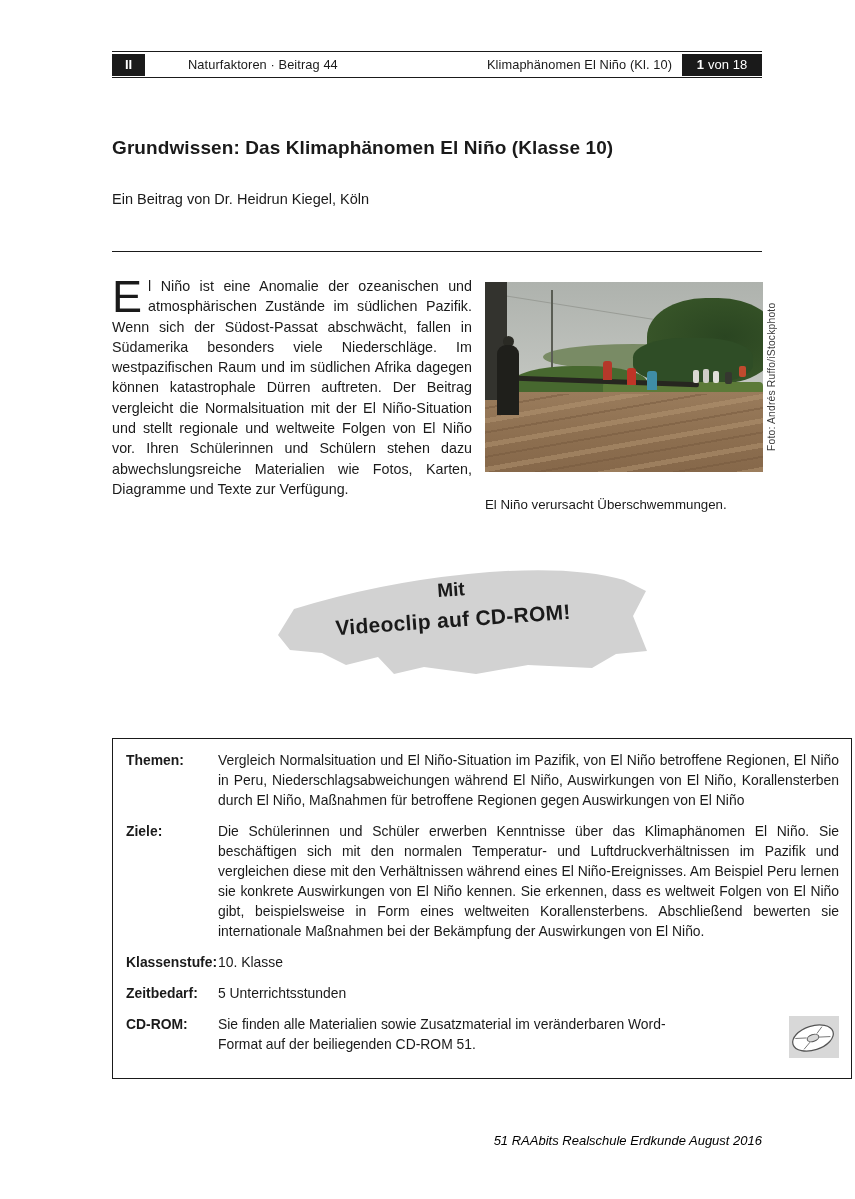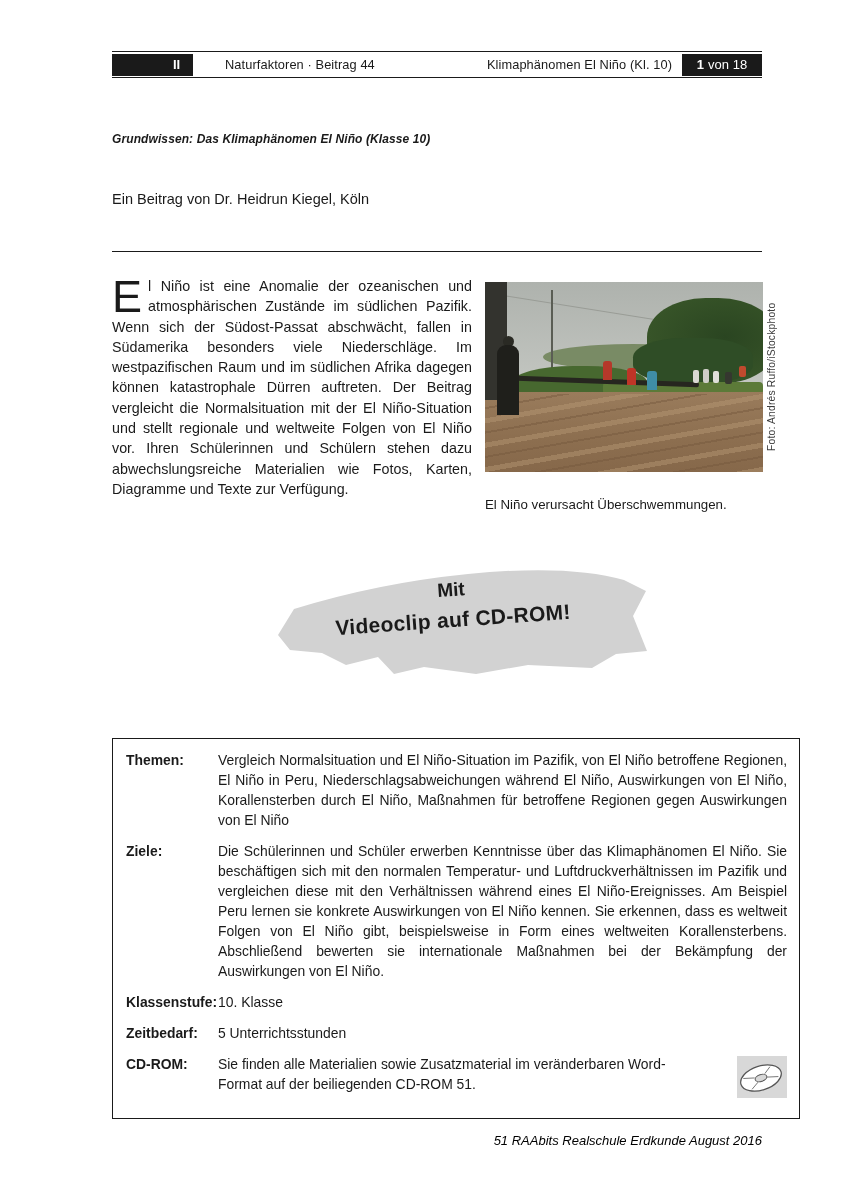--- a/index.html
+++ b/index.html
@@ -8,27 +8,27 @@
     font-family:"Liberation Sans",sans-serif;color:#1a1a1a;overflow:hidden;
     margin:0 auto;
   }
   
   .header-band{
     position:absolute;left:112px;top:51px;width:650px;height:27px;
     border-top:1.5px solid #1a1a1a;border-bottom:1.5px solid #1a1a1a;
     box-sizing:border-box;display:flex;align-items:center;
   }
   .hdr-box{background:#1a1a1a;color:#fff;height:22px;display:flex;align-items:center;justify-content:center;font-size:13px;}
-  .hdr-box.level{width:33px;font-weight:bold;margin-right:21px;padding-left:48px;}
+  .hdr-box.level{width:33px;font-weight:bold;margin-right:32px;}
   .hdr-box.pages{width:80px;margin-left:10px;gap:4px;}
   .hdr-box.pages .cur{font-weight:bold;}
   .hdr-label{font-size:12.8px;font-weight:normal;letter-spacing:.1px;margin-left:11px;}
   .hdr-spacer{flex:1;}
   
-  .doc-title{position:absolute;left:112px;top:124px;font-size:12px;font-weight:bold;letter-spacing:.1px;font-style:italic;}
+  .doc-title{position:absolute;left:112px;top:124px;font-size:19px;font-weight:bold;letter-spacing:.1px;}
   .byline{position:absolute;left:112px;top:187px;font-size:14.5px;line-height:25px;}
   .rule{position:absolute;left:112px;width:650px;border-top:1.5px solid #1a1a1a;}
   .rule.after-byline{top:251px;}
   
   .intro-text{
     position:absolute;left:112px;top:276px;width:360px;
     font-size:14.3px;line-height:20.3px;text-align:justify;hyphens:auto;
   }
   .intro-text p{margin:0;}
   .dropcap{float:left;font-size:45px;line-height:35px;padding:3px 6px 0 0;font-weight:400;}
@@ -69,21 +69,21 @@
   .banner{position:absolute;left:228px;top:553px;width:434px;height:132px;}
   .banner svg{position:absolute;left:0;top:0;}
   .banner-text{
     position:absolute;left:30px;right:16px;top:26px;text-align:center;
     transform:rotate(-4deg);font-weight:bold;
   }
   .banner-line1{font-size:19px;}
   .banner-line2{font-size:21px;margin-top:7px;letter-spacing:.3px;}
   
   .infobox{
-    position:absolute;left:112px;top:738px;width:688px;box-sizing:border-box;
+    position:absolute;left:112px;top:738px;width:740px;box-sizing:border-box;
     border:1.5px solid #1a1a1a;background:#fff;padding:11px 12px 12px 13px;
   }
   .info-row{display:flex;margin-bottom:11px;}
   .info-row:last-child{margin-bottom:0;}
   .info-label{flex:0 0 92px;font-weight:bold;font-size:13.9px;line-height:20px;}
   .info-text{flex:1;font-size:13.9px;line-height:20px;text-align:justify;hyphens:auto;}
   .info-text.short{text-align:left;}
   .cdrom-flex{flex:1;display:flex;align-items:flex-start;}
   .cdrom-flex .info-text{flex:0 0 470px;text-align:left;}
   .cd-icon-wrap{margin-left:auto;margin-top:2px;}

